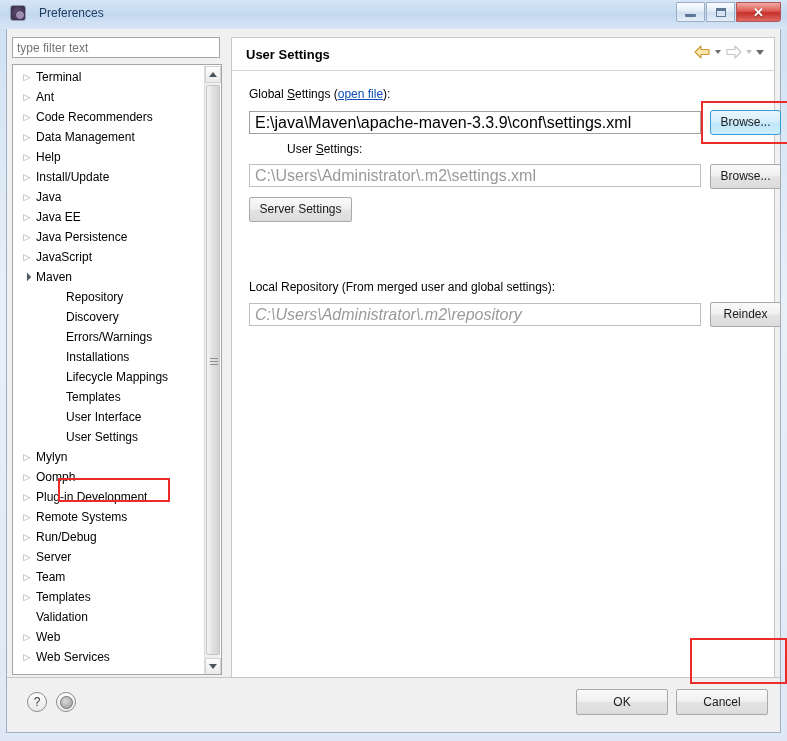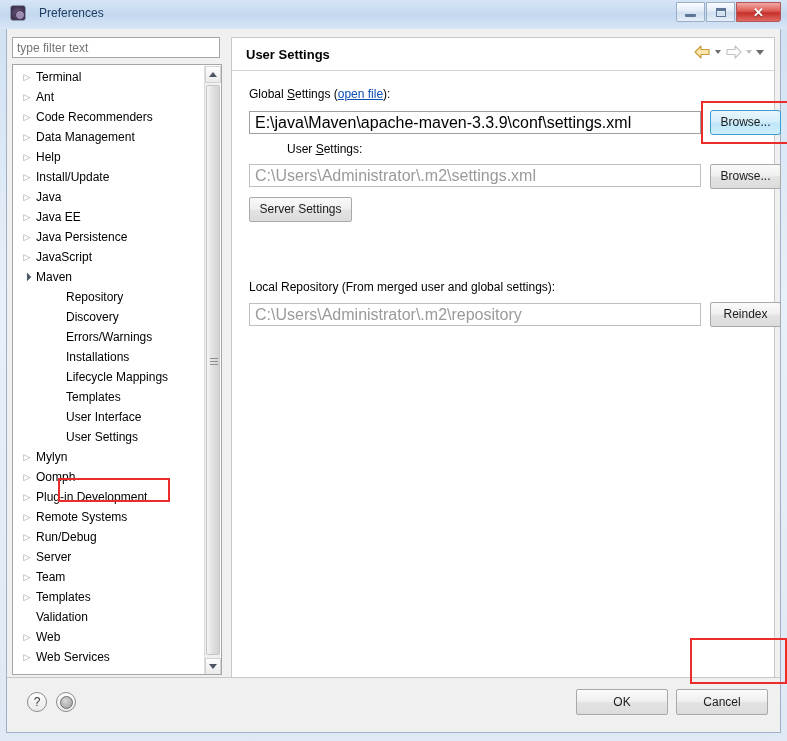--- a/index.html
+++ b/index.html
@@ -441,21 +441,21 @@
         <input class="txtfield readonly" style="left: 17px; top: 93px; width: 452px;" type="text" value="C:\Users\Administrator\.m2\settings.xml">
         <div class="btn" style="left:478px; top:93px; width:71px; height:25px;">
           <div style="text-align:center; line-height:23px;">Browse...</div>
         </div>
 
         <div class="btn" style="left:17px; top:126px; width:103px; height:25px;">
           <div style="text-align:center; line-height:23px;">Server Settings</div>
         </div>
 
         <div class="field-label" style="left:17px; top:209px;">Local Repository (From merged user and global settings):</div>
-        <input class="txtfield readonly" style="left: 17px; top: 232px; width: 452px;" type="text" value="C:\Users\Administrator\.m2\repository">
+        <input class="txtfield readonly" style="left: 17px; top: 232px; width: 452px; font-style: italic;" type="text" value="C:\Users\Administrator\.m2\repository">
         <div class="btn" style="left:478px; top:231px; width:71px; height:25px;">
           <div style="text-align:center; line-height:23px;">Reindex</div>
         </div>
 
         <div class="btn" style="left:344px; top:611px; width:109px; height:25px;">
           <div style="text-align:center; line-height:23px;">Restore Defaults</div>
         </div>
         <div class="btn" style="left:466px; top:611px; width:81px; height:25px;">
           <div style="text-align:center; line-height:23px;">Apply</div>
         </div>

